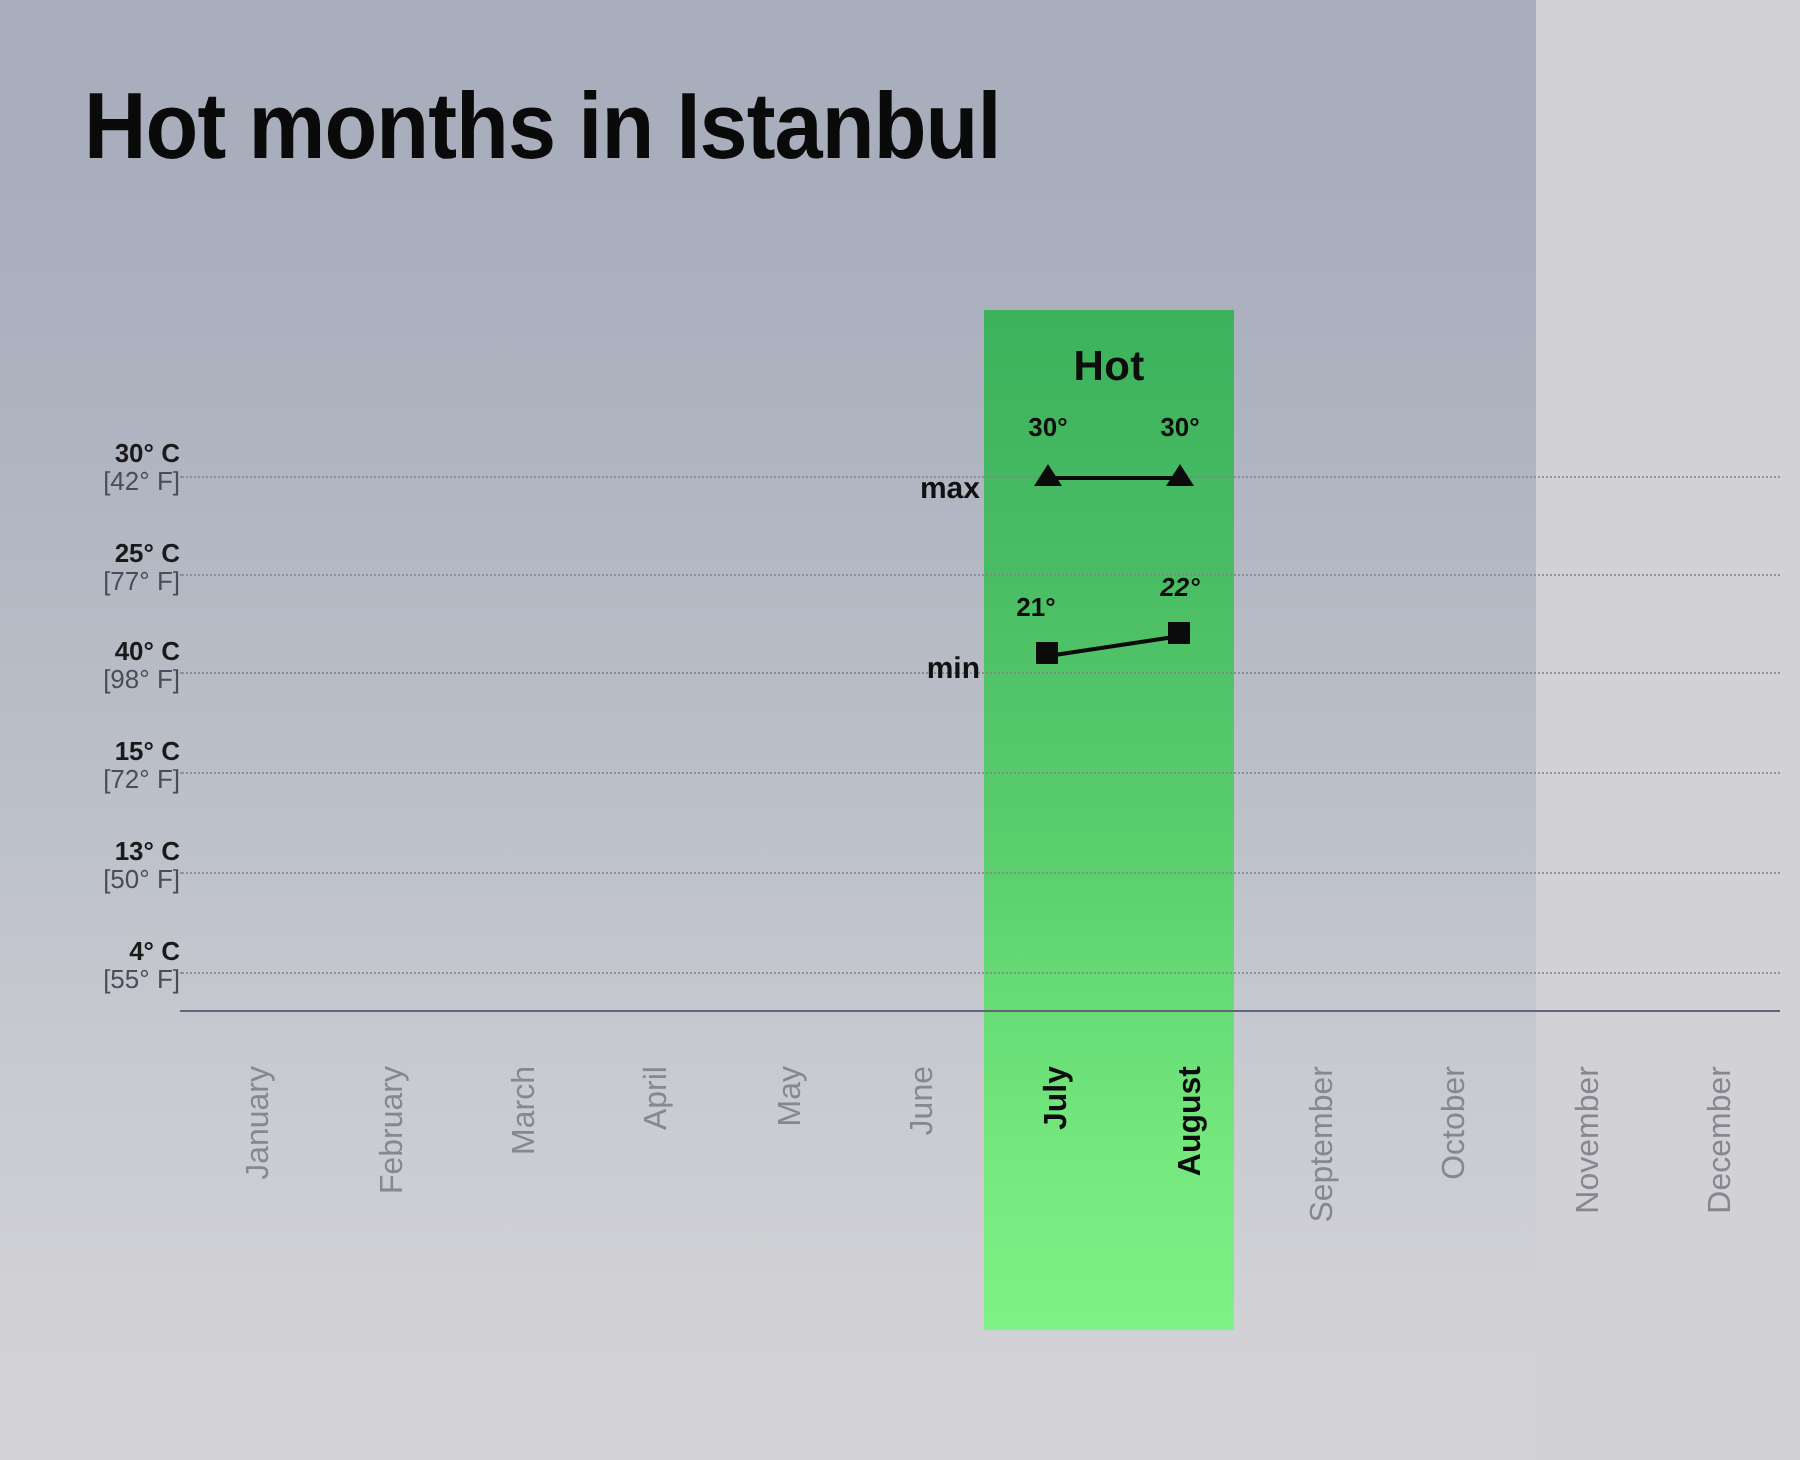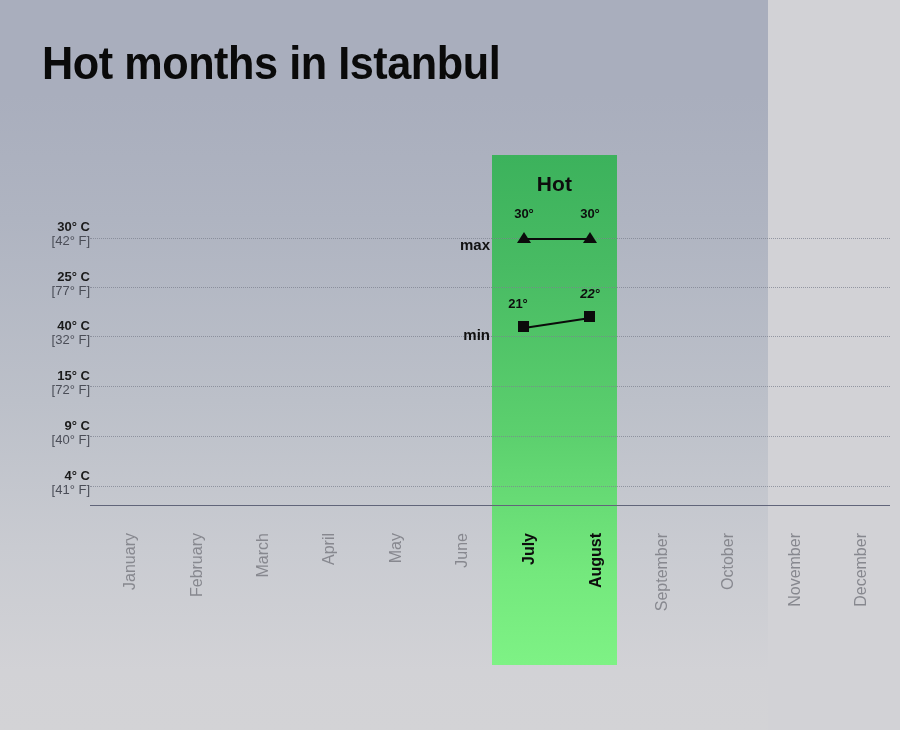--- a/index.html
+++ b/index.html
@@ -196,33 +196,33 @@
     <div class="ytick" style="top:220px">
       <span class="c">30° C</span>
       <span class="f">[42° F]</span>
     </div>
     <div class="ytick" style="top:270px">
       <span class="c">25° C</span>
       <span class="f">[77° F]</span>
     </div>
     <div class="ytick" style="top:319px">
       <span class="c">40° C</span>
-      <span class="f">[32° F]</span>
+      <span class="f">[98° F]</span>
     </div>
     <div class="ytick" style="top:369px">
       <span class="c">15° C</span>
       <span class="f">[72° F]</span>
     </div>
     <div class="ytick" style="top:419px">
-      <span class="c">9° C</span>
-      <span class="f">[40° F]</span>
+      <span class="c">13° C</span>
+      <span class="f">[50° F]</span>
     </div>
     <div class="ytick" style="top:469px">
       <span class="c">4° C</span>
-      <span class="f">[41° F]</span>
+      <span class="f">[55° F]</span>
     </div>
 
     <div class="series-label" style="top:207px">max</div>
     <div class="series-label" style="top:297px">min</div>
 
     <div class="connector" style="left:524px; top:238px; width:66px;"></div>
     <div class="marker-triangle" style="left:517px; top:232px;"></div>
     <div class="marker-triangle" style="left:583px; top:232px;"></div>
     <div class="pt-label" style="left:498px; top:206px;">30°</div>
     <div class="pt-label" style="left:564px; top:206px;">30°</div>

